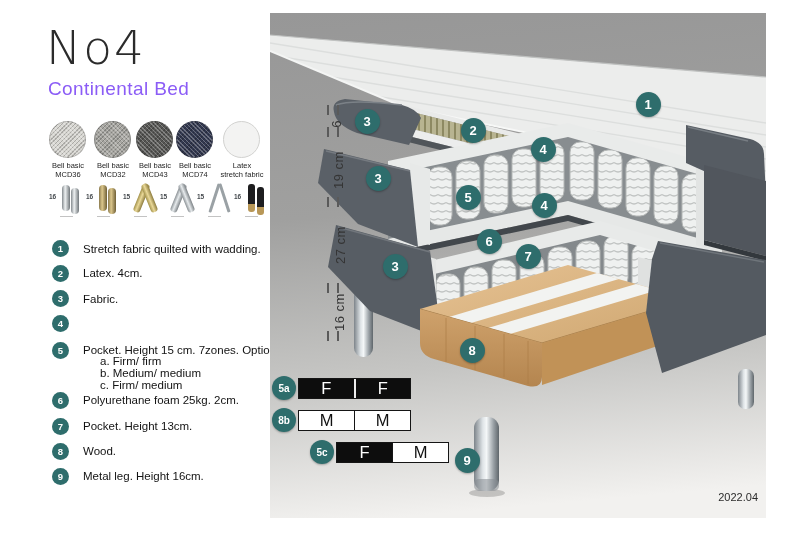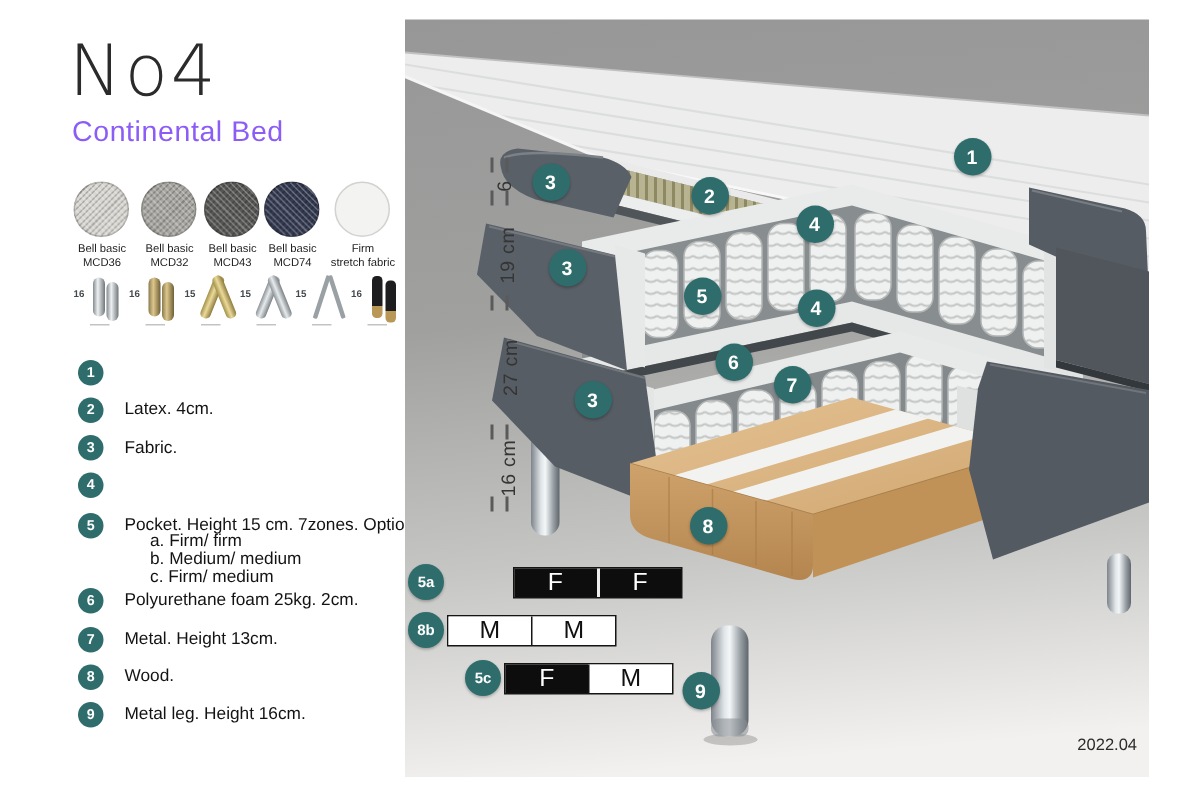--- a/index.html
+++ b/index.html
@@ -96,21 +96,21 @@
   </div>
   <div class="swatch-label" style="left:129px;">
     <div>Bell basic</div>
       <div>MCD43</div>
   </div>
   <div class="swatch-label" style="left:169px;">
     <div>Bell basic</div>
       <div>MCD74</div>
   </div>
   <div class="swatch-label" style="left:216px;">
-    <div>Firm</div>
+    <div>Latex</div>
       <div>stretch fabric</div>
   </div>
 </div>
 
 <div>
   <div class="leg-item" style="left:48px;">
     <span class="num">16</span>
     <span class="cyl chrome-c" style="left:14px;top:4px;"></span>
     <span class="cyl chrome-c" style="left:23px;top:7px;"></span>
   </div>
@@ -137,20 +137,21 @@
   <div class="leg-item" style="left:233px;">
     <span class="num">16</span>
     <span class="black-leg" style="left:15px;top:3px;"></span>
     <span class="black-leg" style="left:24px;top:6px;"></span>
   </div>
 </div>
 
 <div>
   <div class="feature-row" style="top:240px;">
     <span class="fcircle">1</span>
+    <span class="ftext">Stretch fabric quilted with wadding.</span>
   </div>
   <div class="feature-row" style="top:264.5px;">
     <span class="fcircle">2</span>
     <span class="ftext">Latex. 4cm.</span>
   </div>
   <div class="feature-row" style="top:290px;">
     <span class="fcircle">3</span>
     <span class="ftext">Fabric.</span>
   </div>
   <div class="feature-row" style="top:314.5px;">
@@ -164,21 +165,21 @@
     <div>a. Firm/ firm</div>
     <div>b. Medium/ medium</div>
     <div>c. Firm/ medium</div>
   </div>
   <div class="feature-row" style="top:391.5px;">
     <span class="fcircle">6</span>
     <span class="ftext">Polyurethane foam 25kg. 2cm.</span>
   </div>
   <div class="feature-row" style="top:417.5px;">
     <span class="fcircle">7</span>
-    <span class="ftext">Metal. Height 13cm.</span>
+    <span class="ftext">Pocket. Height 13cm.</span>
   </div>
   <div class="feature-row" style="top:442.5px;">
     <span class="fcircle">8</span>
     <span class="ftext">Wood.</span>
   </div>
   <div class="feature-row" style="top:467.5px;">
     <span class="fcircle">9</span>
     <span class="ftext">Metal leg. Height 16cm.</span>
   </div>
 </div>
@@ -346,21 +347,21 @@
   <div class="marker" style="left:260.5px;top:123.5px;">4</div>
   <div class="marker" style="left:95.5px;top:152.5px;">3</div>
   <div class="marker" style="left:185.5px;top:171.5px;">5</div>
   <div class="marker" style="left:261.5px;top:179.5px;">4</div>
   <div class="marker" style="left:206.5px;top:215.5px;">6</div>
   <div class="marker" style="left:245.5px;top:230.5px;">7</div>
   <div class="marker" style="left:112.5px;top:240.5px;">3</div>
   <div class="marker" style="left:189.5px;top:324.5px;">8</div>
   <div class="marker" style="left:184.5px;top:434.5px;">9</div>
 
-  <div class="firm-row" style="top:363px;gap:44px;">
+  <div class="firm-row" style="top:363px;">
     <span class="firm-circle">5a</span>
     <span class="firm-bar bar-a">
       <span class="fcell dark">F</span>
       <span class="fcell dark">F</span>
     </span>
   </div>
   <div class="firm-row" style="top:395px;">
     <span class="firm-circle">8b</span>
     <span class="firm-bar bar-bl">
       <span class="fcell light">M</span>

